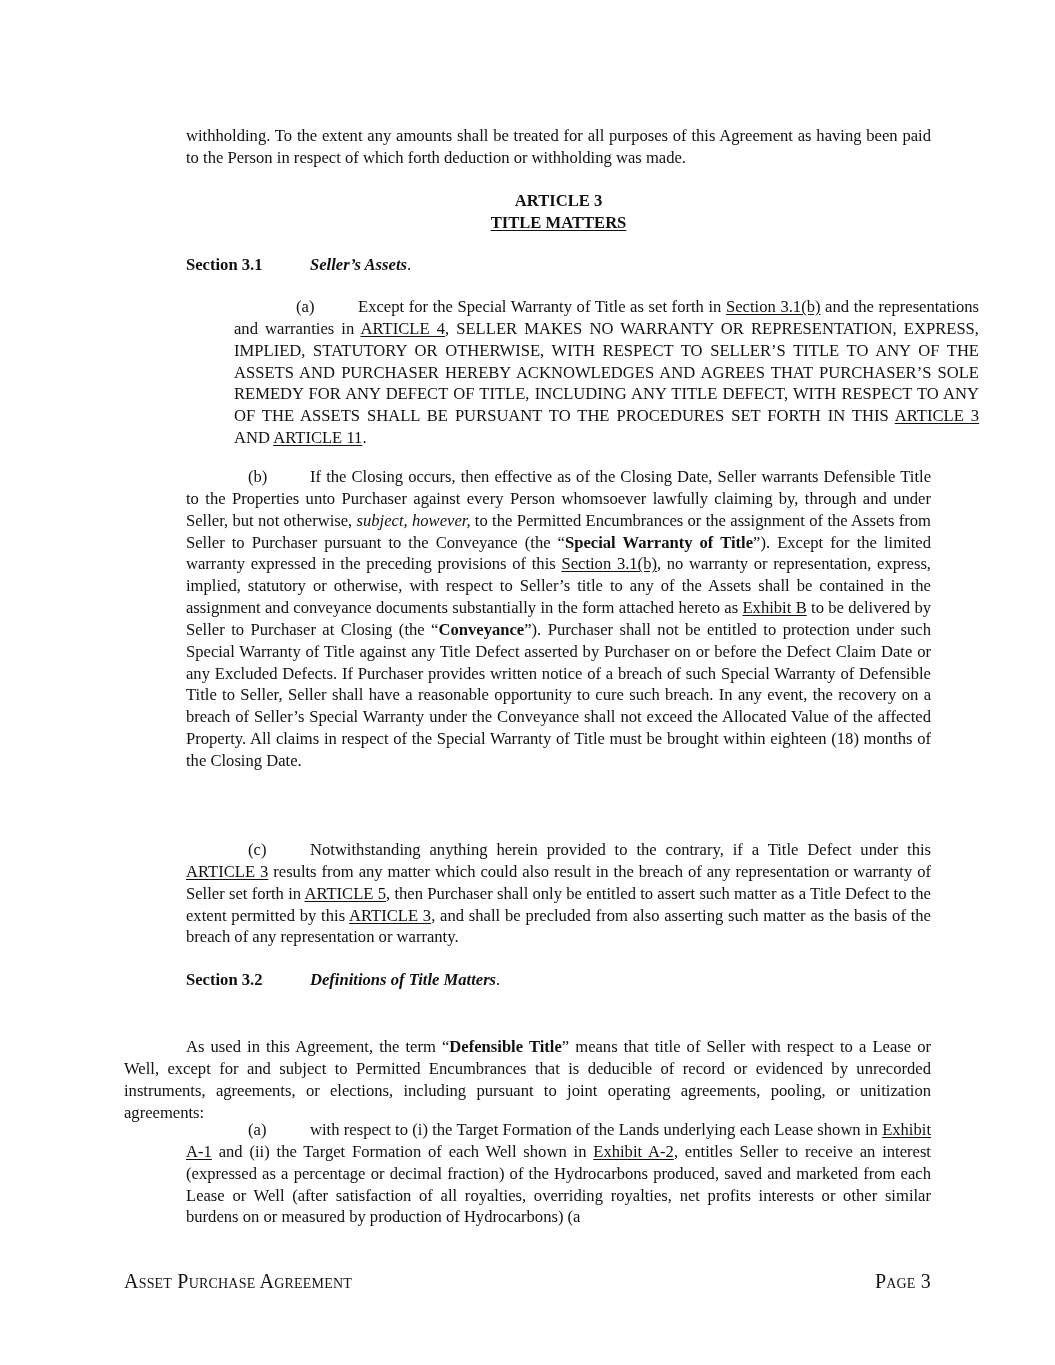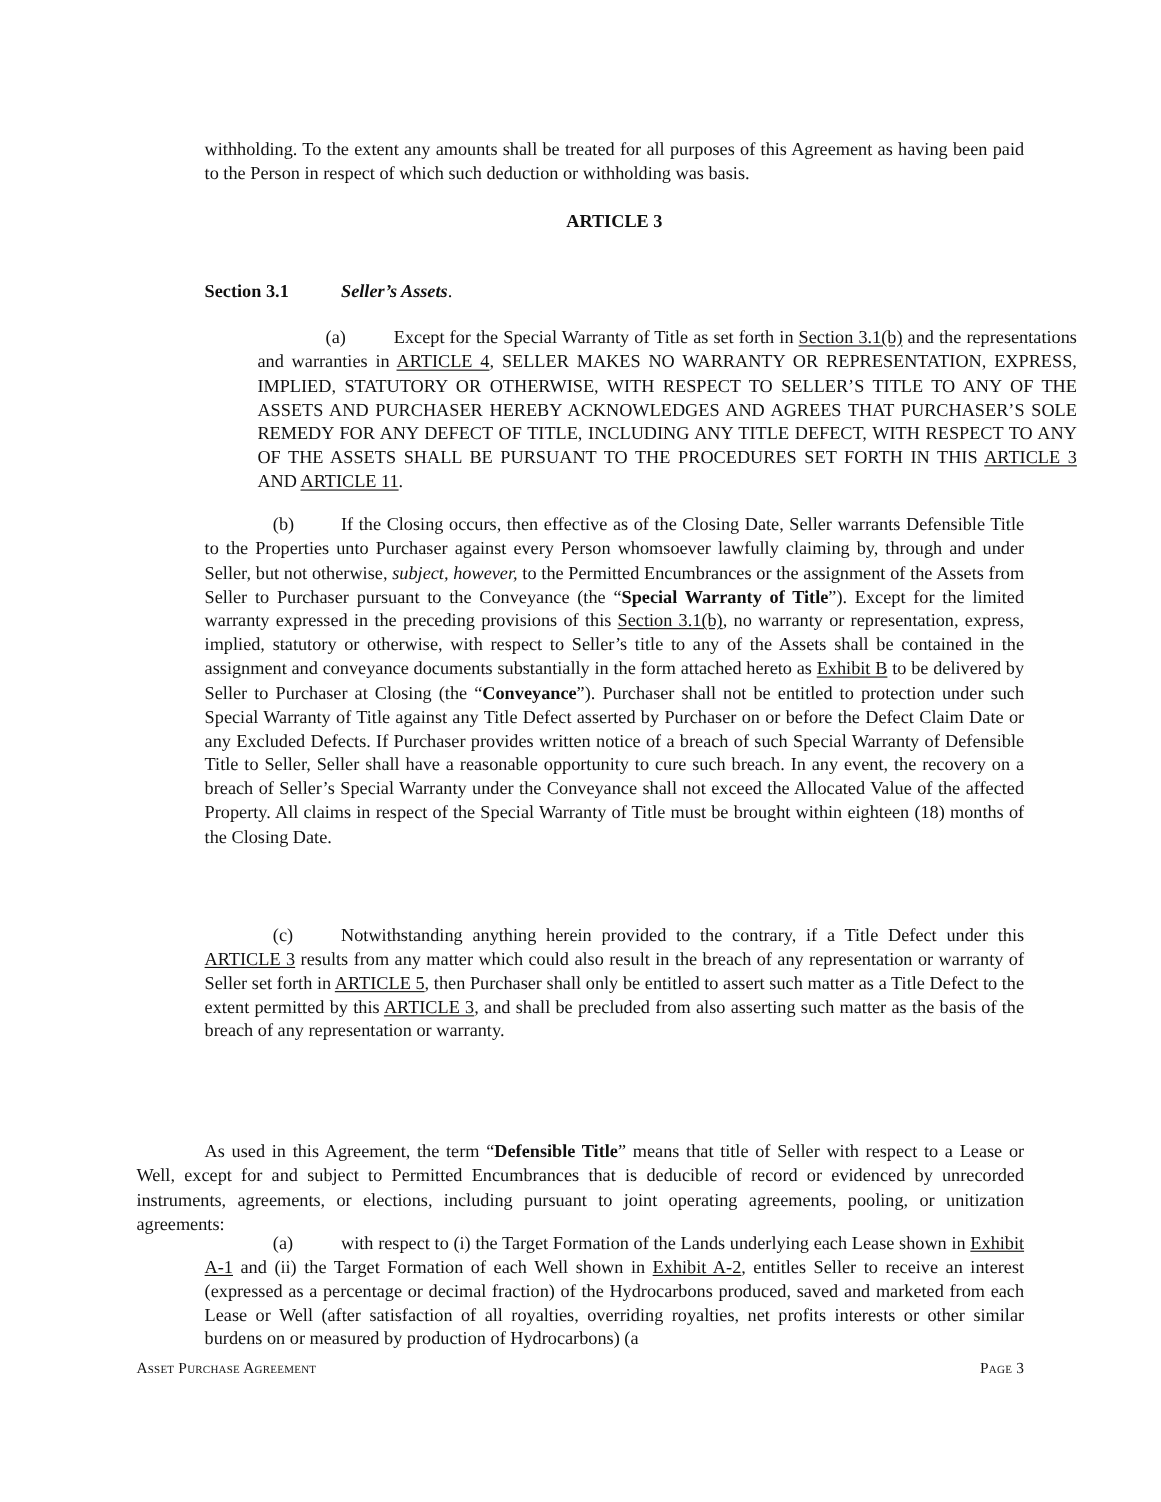--- a/index.html
+++ b/index.html
@@ -13,55 +13,59 @@
   .block.wide { left: 124px; width: 807px; margin-top: 24px; }
   .p { margin: 0; }
   .indent-item { text-indent: 62px; }
   .indent-para { text-indent: 62px; }
   .label { display: inline-block; width: 62px; text-indent: 0; }
   u, .ul { text-decoration: underline; text-underline-offset: 2px; }
   .center { text-align: center; font-weight: bold; }
   .sec-num { display: inline-block; width: 124px; font-weight: bold; }
   .sec-title { font-weight: bold; font-style: italic; }
   .footer {
-    position: absolute; top: 1234px; font-size: 14px; letter-spacing: 0.2px;
+    position: absolute; top: 1271px; font-size: 20px; letter-spacing: 0.2px;
     font-variant: small-caps;
   }
   .footer-left { left: 124px; }
   .footer-right { right: 124px; }
 </style>
 </head>
 <body>
 
 <div class="page">
 
   <div class="block" style="top:125px;">
-    <p class="p">withholding. To the extent any amounts shall be treated for all purposes of this Agreement as having been paid to the Person in respect of which such deduction or withholding was basis.</p>
+    <p class="p">withholding. To the extent any amounts shall be treated for all purposes of this Agreement as having been paid to the Person in respect of which forth deduction or withholding was made.</p>
   </div>
 
   <div class="block center" style="top:190px;">
     <div>ARTICLE 3</div>
+    <div><span class="ul">TITLE MATTERS</span></div>
   </div>
 
   <div class="block" style="top:254px;">
     <span class="sec-num">Section 3.1</span><span class="sec-title">Seller’s Assets</span><span>.</span>
   </div>
 
   <div class="block" style="top:296px;margin-left:48px;">
     <p class="p indent-item"><span class="label">(a)</span><span>Except for the Special Warranty of Title as set forth in </span><u>Section 3.1(b)</u><span> and the representations and warranties in </span><u>ARTICLE 4</u><span>, SELLER MAKES NO WARRANTY OR REPRESENTATION, EXPRESS, IMPLIED, STATUTORY OR OTHERWISE, WITH RESPECT TO SELLER’S TITLE TO ANY OF THE ASSETS AND PURCHASER HEREBY ACKNOWLEDGES AND AGREES THAT PURCHASER’S SOLE REMEDY FOR ANY DEFECT OF TITLE, INCLUDING ANY TITLE DEFECT, WITH RESPECT TO ANY OF THE ASSETS SHALL BE PURSUANT TO THE PROCEDURES SET FORTH IN THIS </span><u>ARTICLE 3</u><span> AND </span><u>ARTICLE 11</u><span>.</span></p>
   </div>
 
   <div class="block" style="top:466px;">
     <p class="p indent-item"><span class="label">(b)</span><span>If the Closing occurs, then effective as of the Closing Date, Seller warrants Defensible Title to the Properties unto Purchaser against every Person whomsoever lawfully claiming by, through and under Seller, but not otherwise, </span><i>subject, however,</i><span> to the Permitted Encumbrances or the assignment of the Assets from Seller to Purchaser pursuant to the Conveyance (the “</span><b>Special Warranty of Title</b><span>”).  Except for the limited warranty expressed in the preceding provisions of this </span><u>Section 3.1(b)</u><span>, no warranty or representation, express, implied, statutory or otherwise, with respect to Seller’s title to any of the Assets shall be contained in the assignment and conveyance documents substantially in the form attached hereto as </span><u>Exhibit B</u><span> to be delivered by Seller to Purchaser at Closing (the “</span><b>Conveyance</b><span>”). Purchaser shall not be entitled to protection under such Special Warranty of Title against any Title Defect asserted by Purchaser on or before the Defect Claim Date or any Excluded Defects. If Purchaser provides written notice of a breach of such Special Warranty of Defensible Title to Seller, Seller shall have a reasonable opportunity to cure such breach.  In any event, the recovery on a breach of Seller’s Special Warranty under the Conveyance shall not exceed the Allocated Value of the affected Property.  All claims in respect of the Special Warranty of Title must be brought within eighteen (18) months of the Closing Date.</span></p>
   </div>
 
   <div class="block" style="top:839px;">
     <p class="p indent-item"><span class="label">(c)</span><span>Notwithstanding anything herein provided to the contrary, if a Title Defect under this </span><u>ARTICLE 3</u><span> results from any matter which could also result in the breach of any representation or warranty of Seller set forth in </span><u>ARTICLE 5</u><span>, then Purchaser shall only be entitled to assert such matter as a Title Defect to the extent permitted by this </span><u>ARTICLE 3</u><span>, and shall be precluded from also asserting such matter as the basis of the breach of any representation or warranty.</span></p>
   </div>
 
+  <div class="block" style="top:969px;">
+    <span class="sec-num">Section 3.2</span><span class="sec-title">Definitions of Title Matters</span><span>.</span>
+  </div>
 
   <div class="block wide" style="top:1012px;">
     <p class="p indent-para"><span>As used in this Agreement, the term “</span><b>Defensible Title</b><span>” means that title of Seller with respect to a Lease or Well, except for and subject to Permitted Encumbrances that is deducible of record or evidenced by unrecorded instruments, agreements, or elections, including pursuant to joint operating agreements, pooling, or unitization agreements:</span></p>
   </div>
 
   <div class="block" style="top:1119px;">
     <p class="p indent-item"><span class="label">(a)</span><span>with respect to (i) the Target Formation of the Lands underlying each Lease shown in </span><u>Exhibit A-1</u><span> and (ii) the Target Formation of each Well shown in </span><u>Exhibit A-2</u><span>, entitles Seller to receive an interest (expressed as a percentage or decimal fraction) of the Hydrocarbons produced, saved and marketed from each Lease or Well (after satisfaction of all royalties, overriding royalties, net profits interests or other similar burdens on or measured by production of Hydrocarbons) (a</span></p>
   </div>
 
   <div class="footer footer-left">Asset Purchase Agreement</div>

